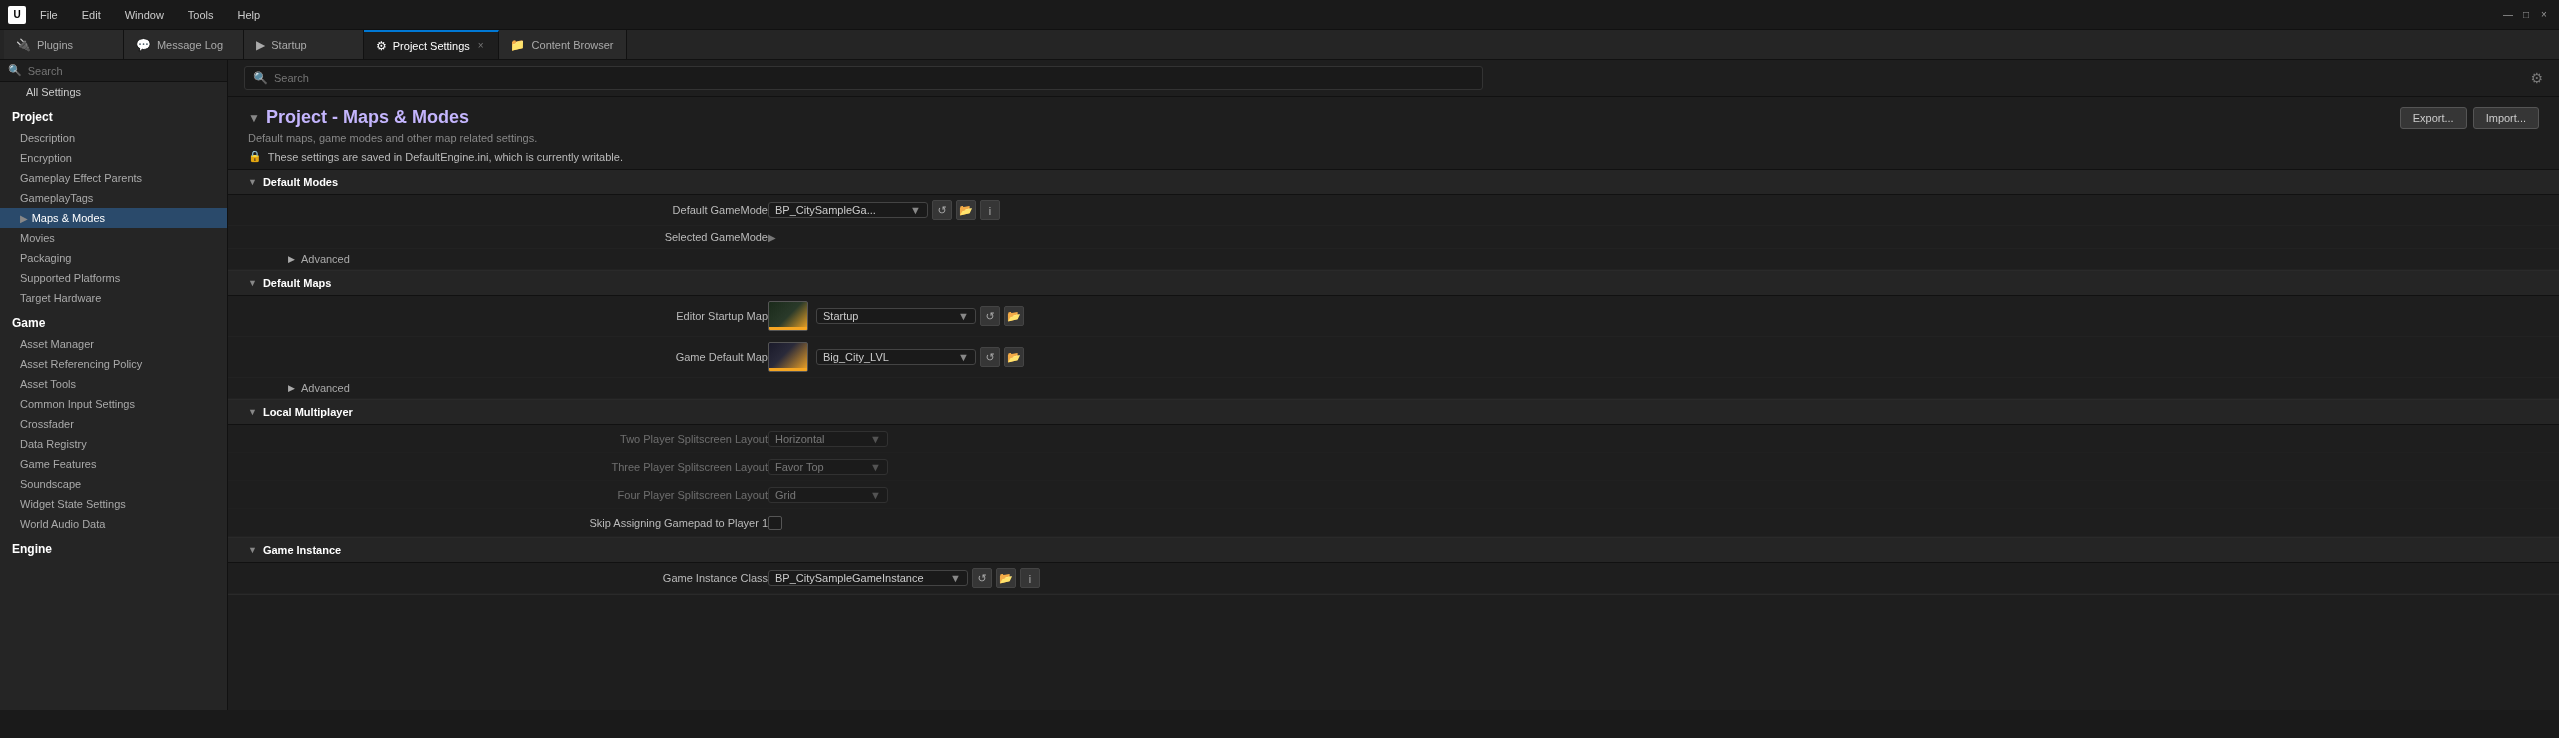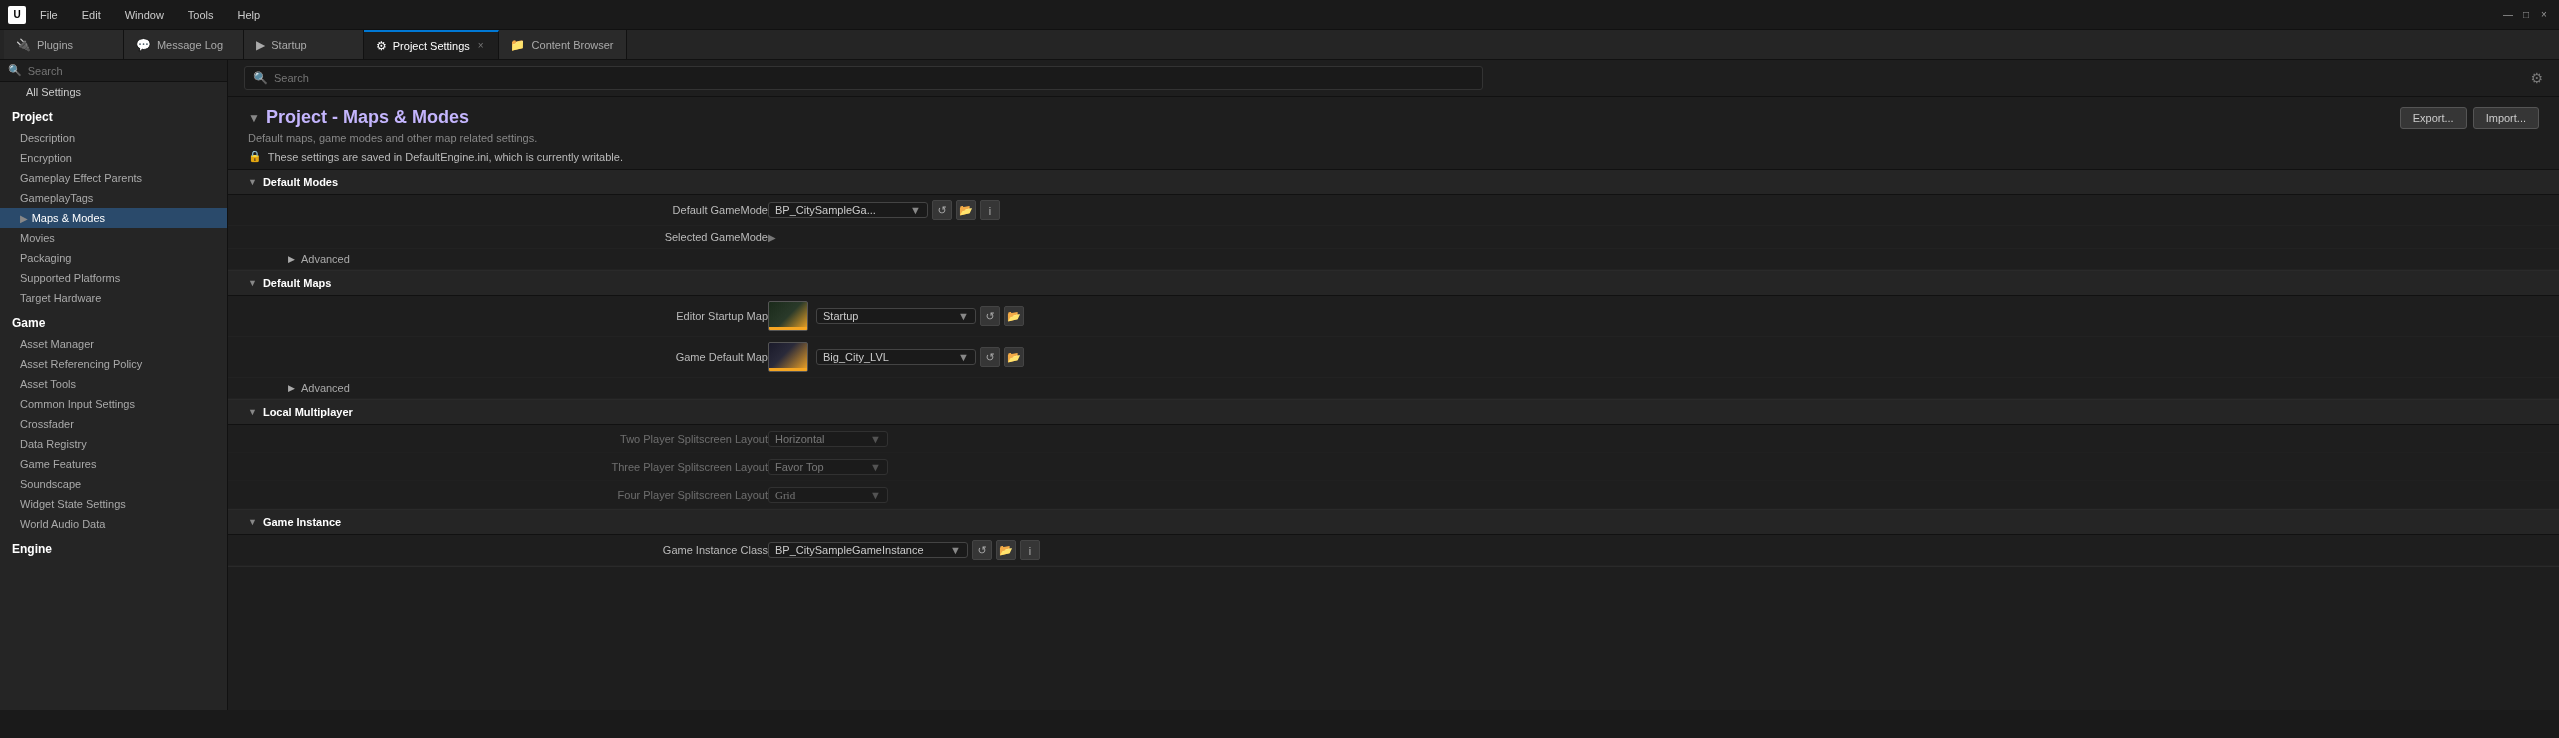--- a/index.html
+++ b/index.html
@@ -541,27 +541,33 @@
             <div class="dropdown" style="min-width:120px;">
               <span>Favor Top</span>
               <span class="dropdown-arrow">▼</span>
             </div>
           </div>
         </div>
 
         <div class="setting-row" style="opacity:0.5;">
           <div class="setting-label">Four Player Splitscreen Layout</div>
           <div class="setting-value">
-            <div class="dropdown" style="min-width:120px;font-family:Liberation Serif, serif;">
+            <div class="dropdown" style="min-width:120px;">
               <span>Grid</span>
               <span class="dropdown-arrow">▼</span>
             </div>
           </div>
         </div>
 
+        <div class="setting-row">
+          <div class="setting-label">Skip Assigning Gamepad to Player 1</div>
+          <div class="setting-value">
+            <div class="checkbox"></div>
+          </div>
+        </div>
       </div>
     </div>
 
     <div class="section">
       <div class="section-header">
         <span class="chevron">▼</span>
         <span>Game Instance</span>
       </div>
       <div class="section-content">
 

